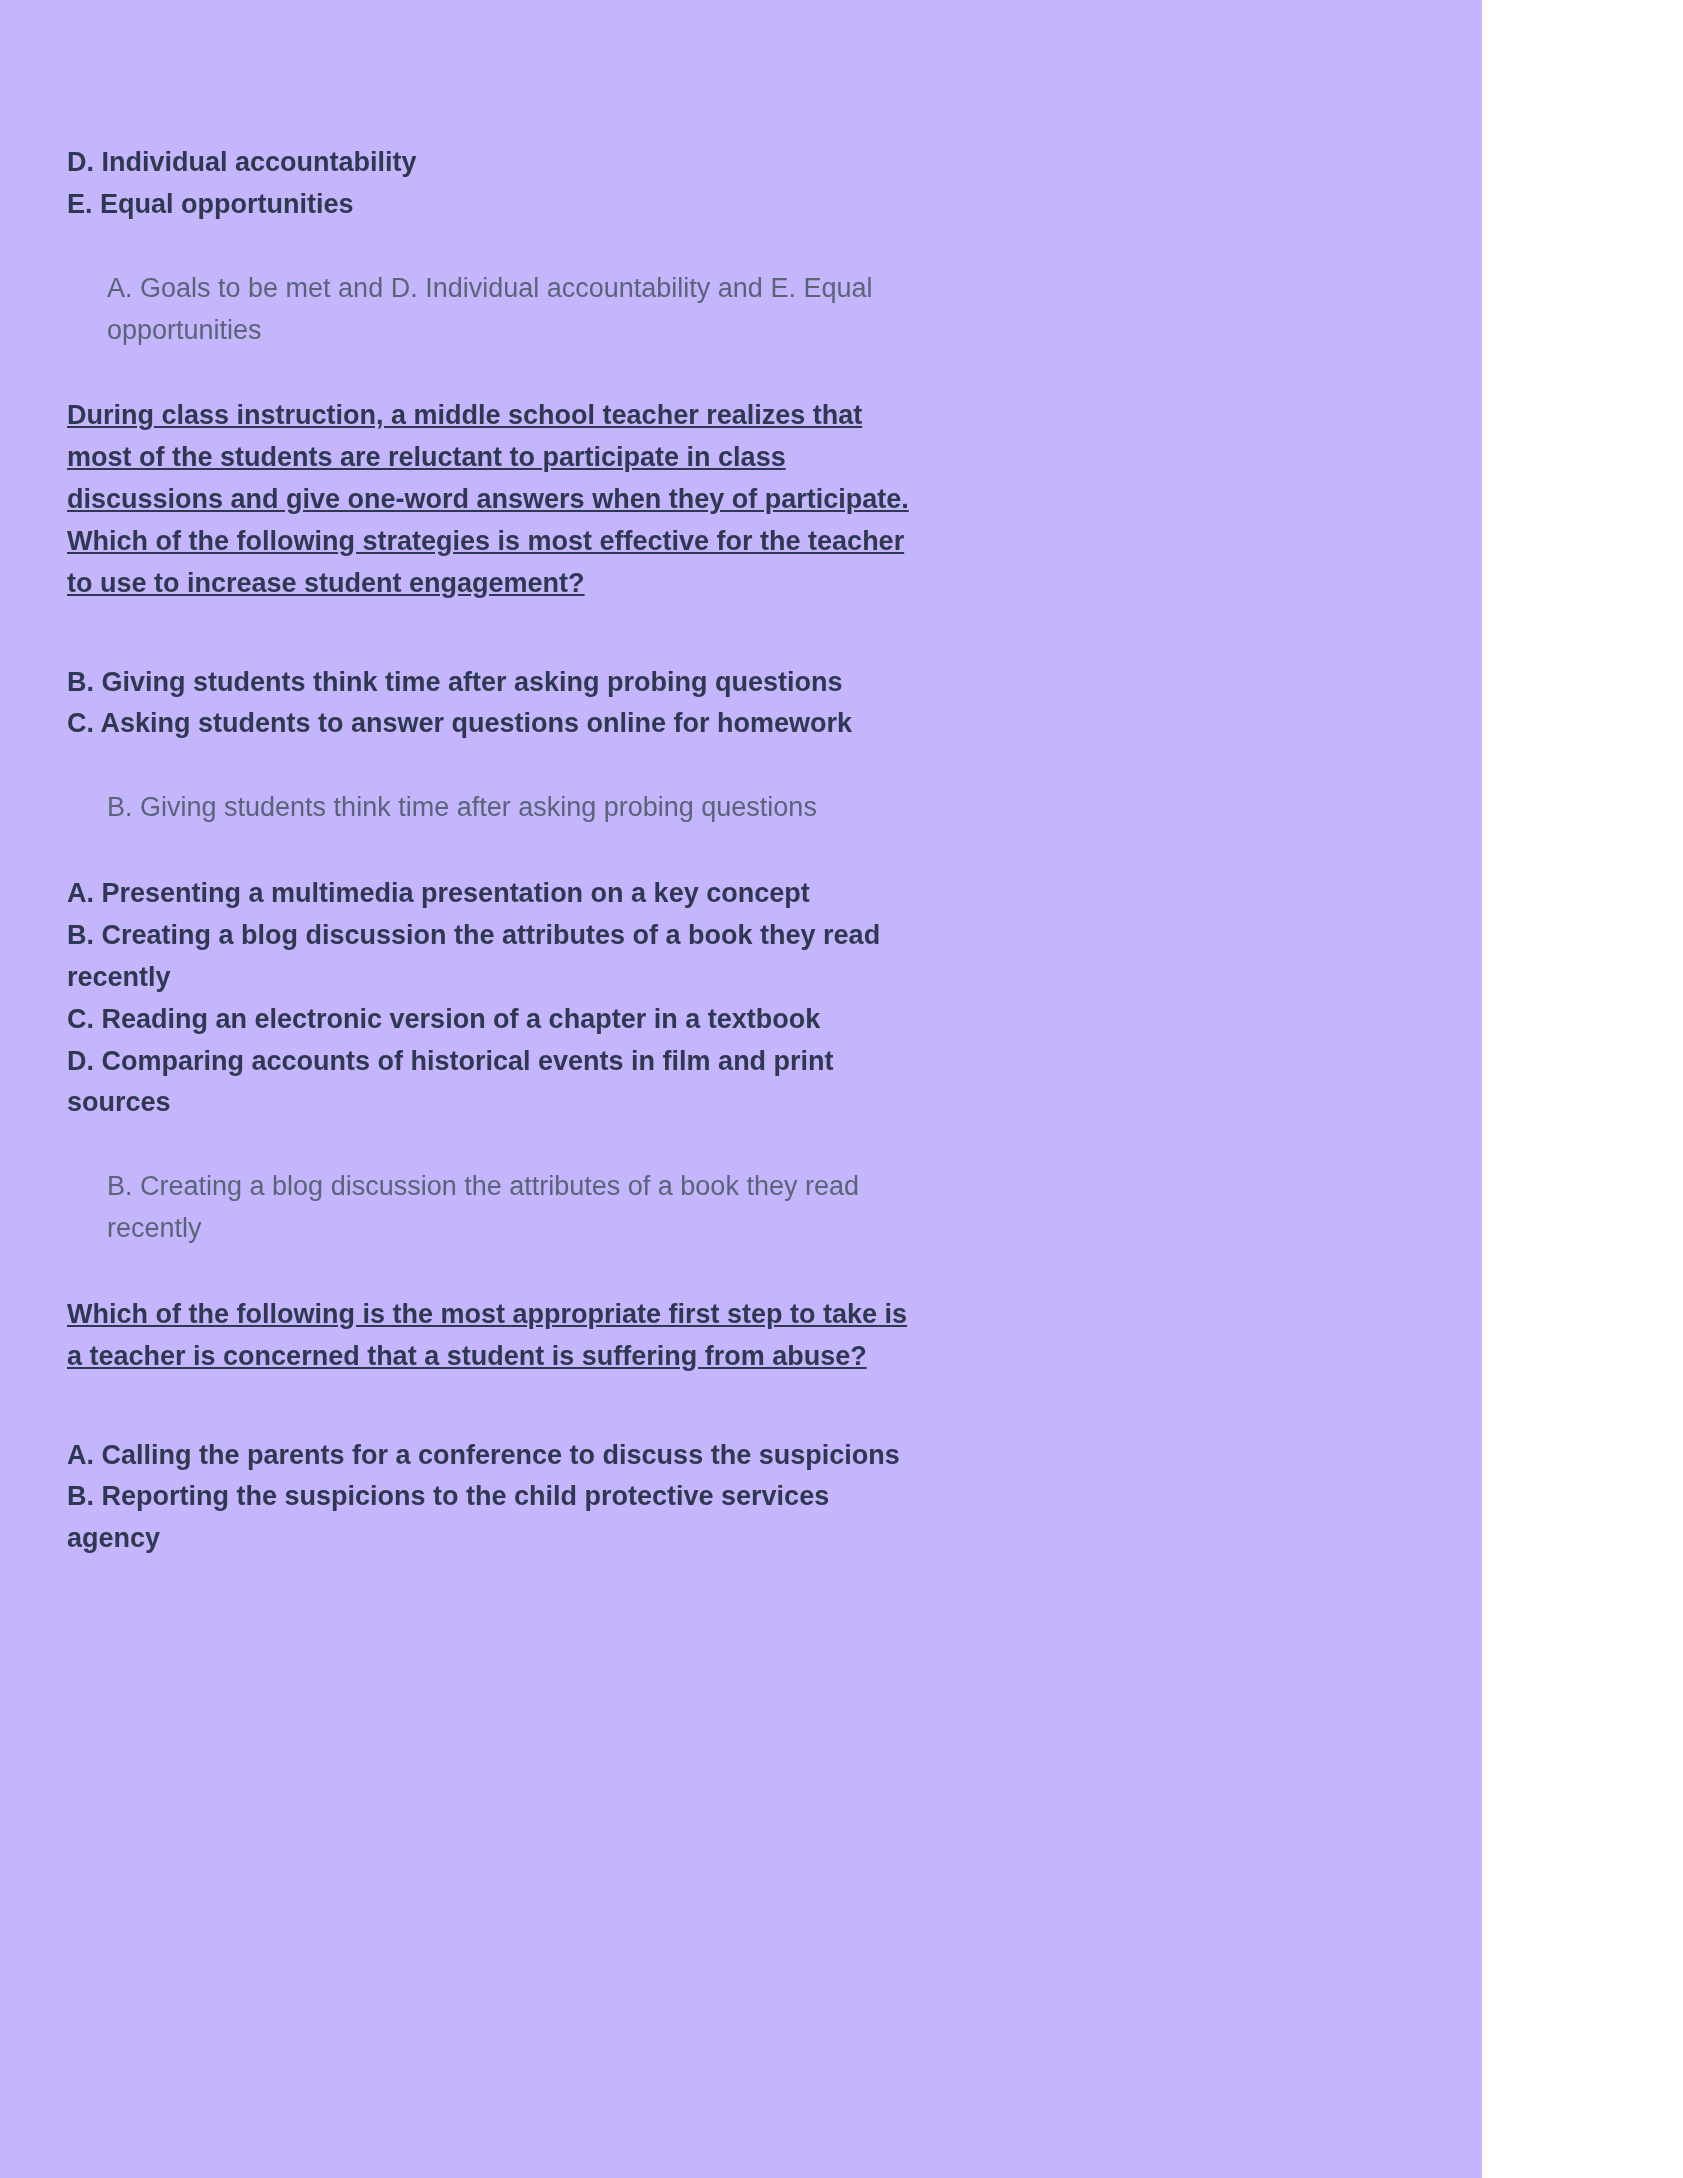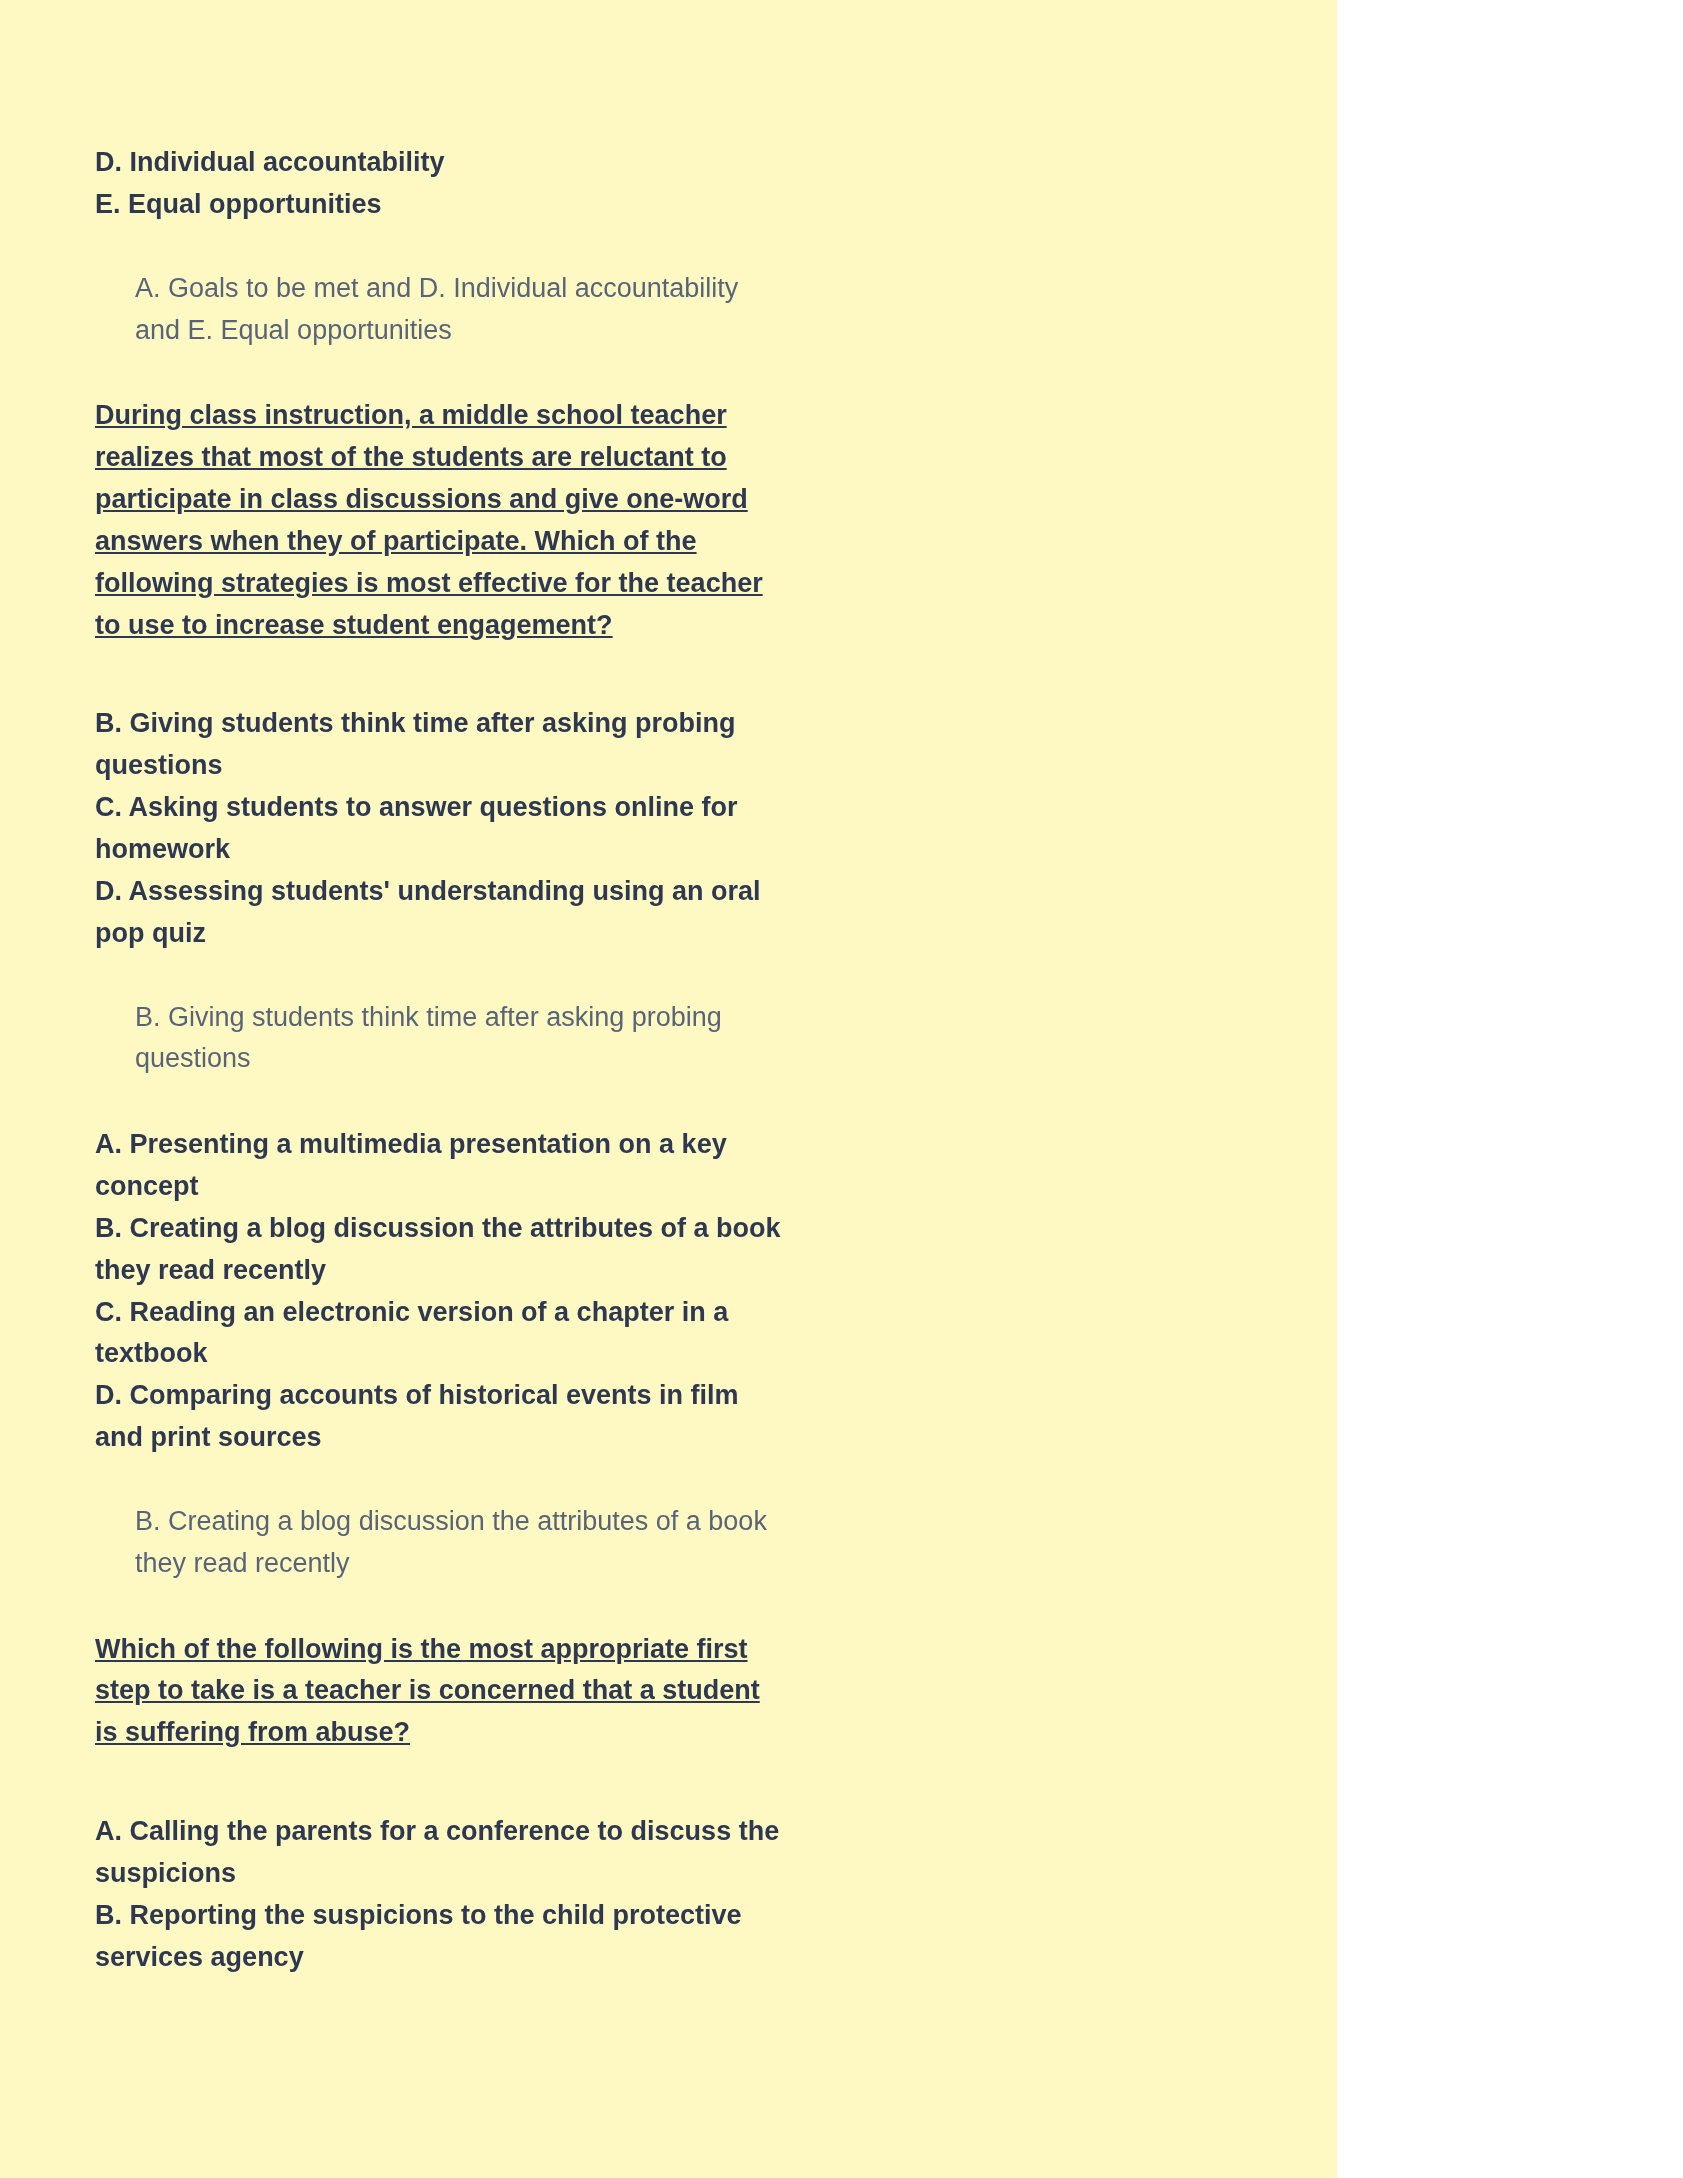--- a/index.html
+++ b/index.html
@@ -9,24 +9,24 @@
   }
   body {
     width: 1683px;
     height: 2178px;
     box-sizing: border-box;
     font-family: "Liberation Sans", "DejaVu Sans", sans-serif;
     overflow: hidden;
   }
   .page {
     box-sizing: border-box;
-    width: 1337px;
+    width: 1482px;
     min-height: 2178px;
-    padding: 142px 554px 99px 95px;
-    background: #fef9c3;
+    padding: 142px 554px 99px 67px;
+    background: #c4b5fd;
   }
   .block {
     font-size: 27px;
     line-height: 1.55;
     margin: 0 0 40px 0;
     max-width: 985px;
   }
   .block.question {
     font-weight: bold;
     color: var(--bold-color, #2e3850);
@@ -58,21 +58,20 @@
   <div id="content">
       <div class="block options">
         <div class="option-line">D. Individual accountability</div>
         <div class="option-line">E. Equal opportunities</div>
       </div>
       <div class="block answer">A. Goals to be met and D. Individual accountability and E. Equal opportunities</div>
       <div class="block question pre-options">During class instruction, a middle school teacher realizes that most of the students are reluctant to participate in class discussions and give one-word answers when they of participate. Which of the following strategies is most effective for the teacher to use to increase student engagement?</div>
       <div class="block options">
         <div class="option-line">B. Giving students think time after asking probing questions</div>
         <div class="option-line">C. Asking students to answer questions online for homework</div>
-        <div class="option-line">D. Assessing students' understanding using an oral pop quiz</div>
       </div>
       <div class="block answer">B. Giving students think time after asking probing questions</div>
       <div class="block options">
         <div class="option-line">A. Presenting a multimedia presentation on a key concept</div>
         <div class="option-line">B. Creating a blog discussion the attributes of a book they read recently</div>
         <div class="option-line">C. Reading an electronic version of a chapter in a textbook</div>
         <div class="option-line">D. Comparing accounts of historical events in film and print sources</div>
       </div>
       <div class="block answer">B. Creating a blog discussion the attributes of a book they read recently</div>
       <div class="block question pre-options">Which of the following is the most appropriate first step to take is a teacher is concerned that a student is suffering from abuse?</div>

